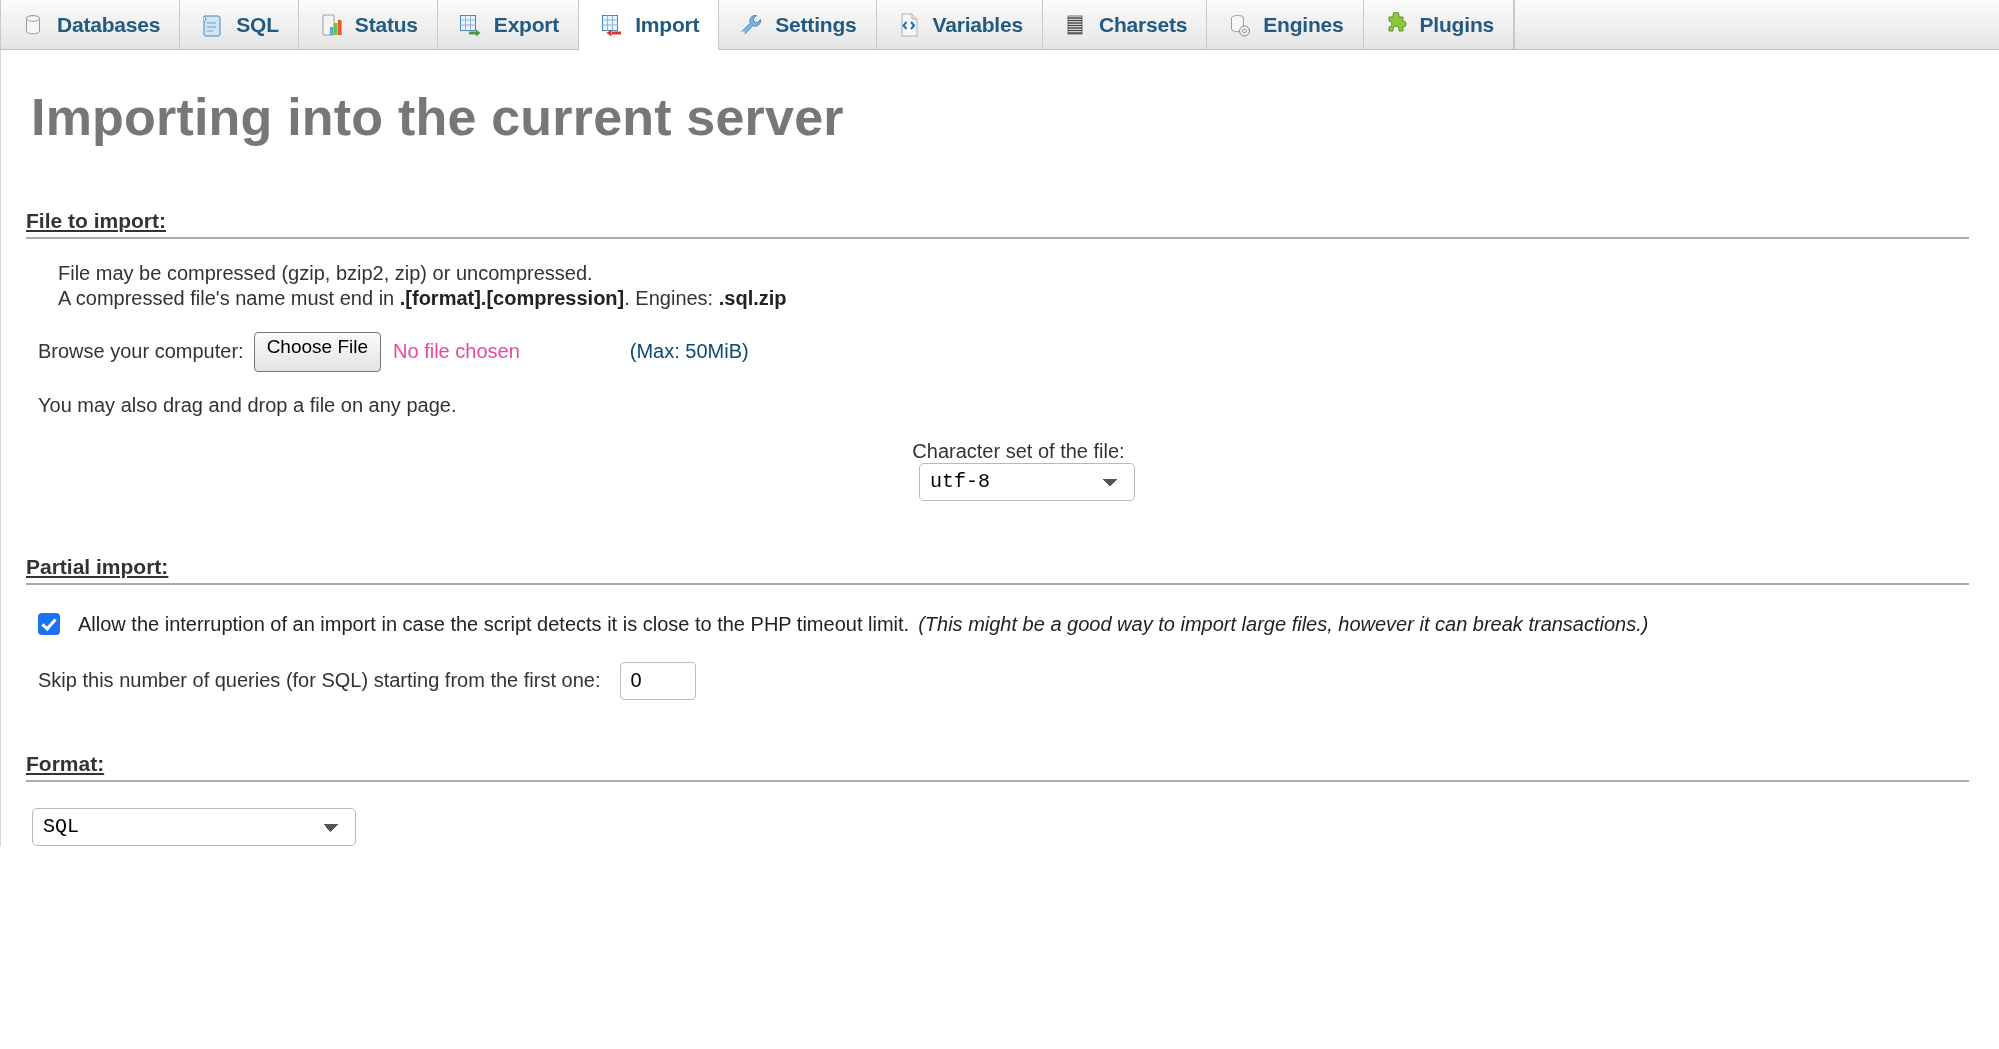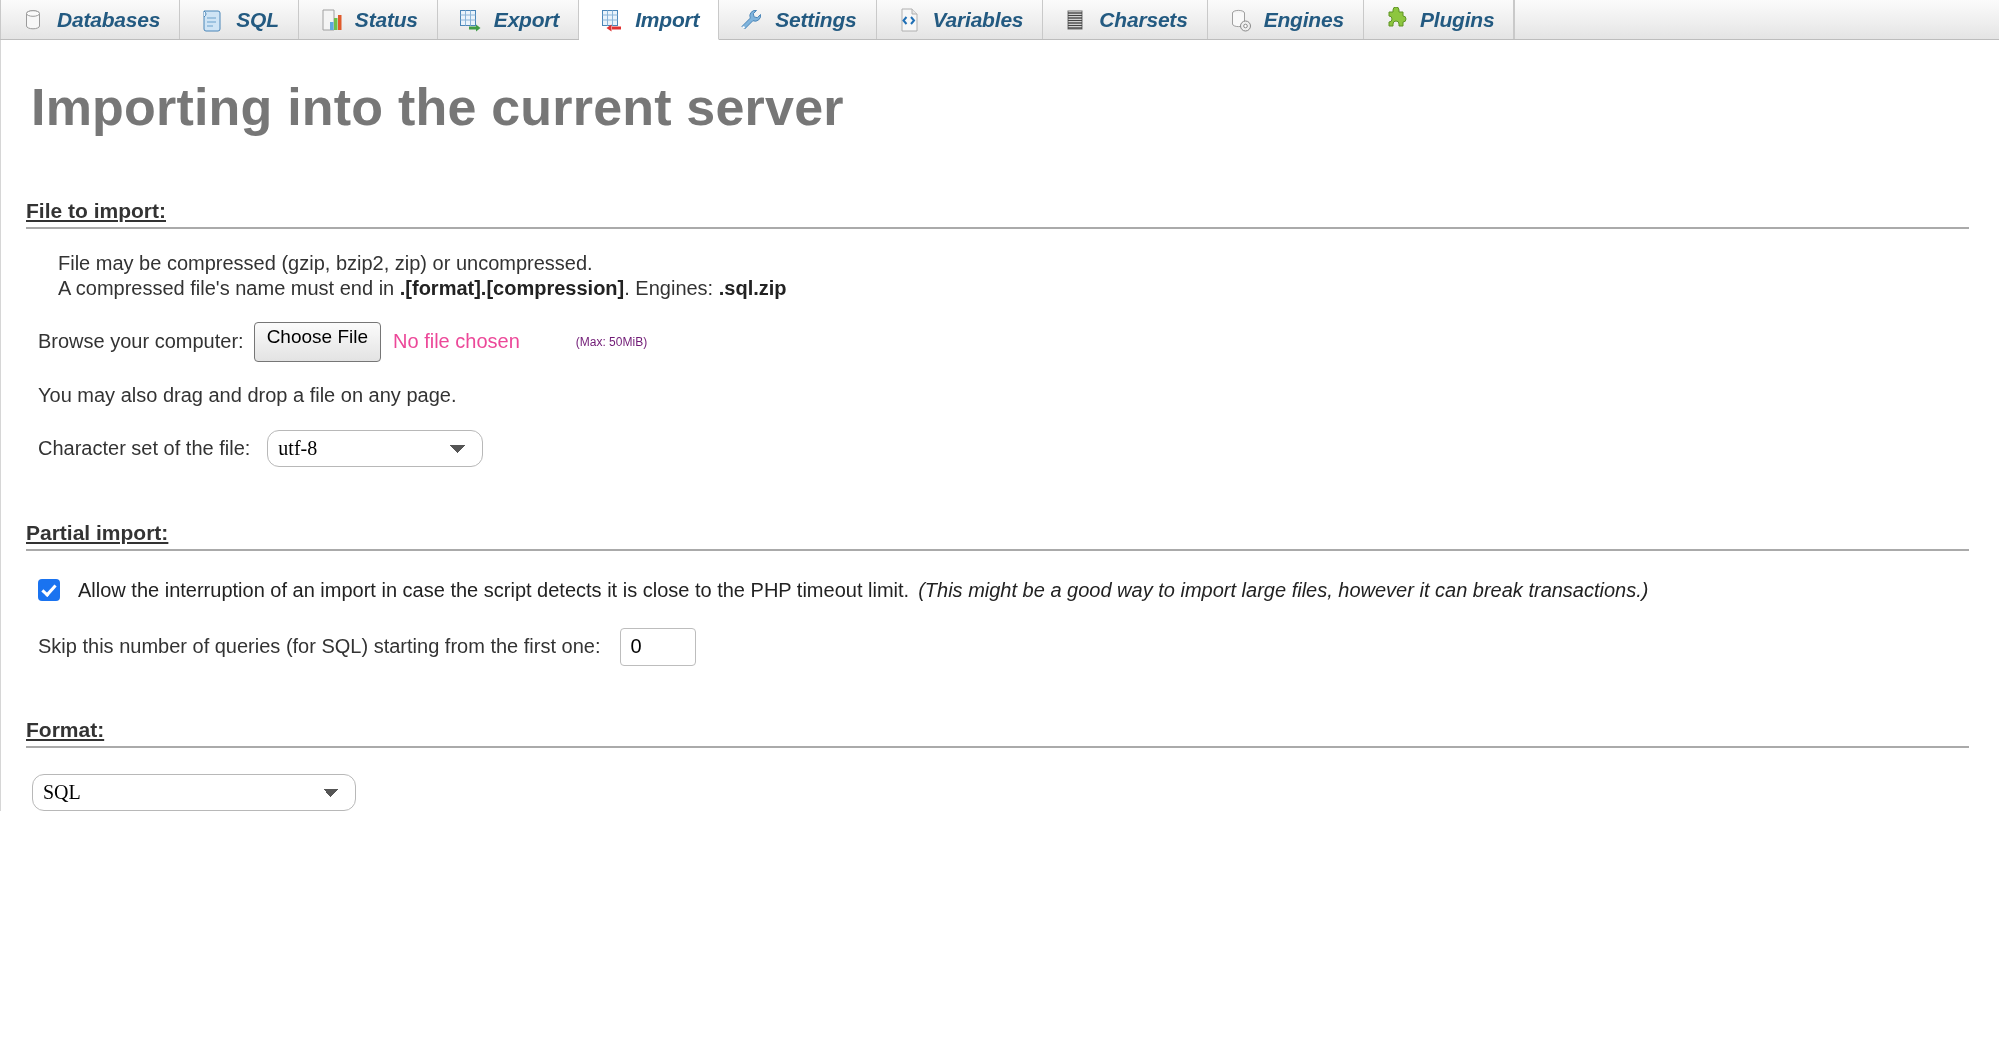--- a/index.html
+++ b/index.html
@@ -12,27 +12,26 @@
     height: 1049px;
     font-family: "Liberation Sans", sans-serif;
     font-size: 20px;
     color: #000000;
     overflow: hidden;
     position: relative;
   }
 
   
   #tabbar {
-    height: 40px;
+    height: 50px;
     background: linear-gradient(to bottom, #fcfcfc 0%, #f0f0f0 55%, #e6e6e6 100%);
     border-bottom: 1px solid #bdbdbd;
     display: flex;
     align-items: stretch;
     box-sizing: border-box;
-    font-style: italic;
   }
   .tab {
     display: flex;
     align-items: center;
     gap: 11px;
     padding: 0 19px;
     border-right: 1px solid #c9c9c9;
     background: linear-gradient(to bottom, #fbfbfb 0%, #efefef 55%, #e4e4e4 100%);
     cursor: pointer;
     box-sizing: border-box;
@@ -134,33 +133,33 @@
     padding: 4px 12px 13px 12px;
     cursor: pointer;
     line-height: 1.1;
   }
   .no-file {
     font-size: 20px;
     color: #ec4899;
     margin-left: 12px;
   }
   .max-size {
-    font-size: 12px;
-    color: #701a75;
-    margin-left: 56px;
+    font-size: 20px;
+    color: #0c4a6e;
+    margin-left: 110px;
   }
 
   
   select.styled {
-    font-family: Liberation Serif, serif;
+    font-family: Liberation Mono, monospace;
     font-size: 20px;
     color: #000;
     background: #ffffff;
     border: 1px solid #b8b8b8;
-    border-radius: 12px;
+    border-radius: 5px;
     padding: 6px 8px 7px 10px;
     -webkit-appearance: none;
     appearance: none;
     background-image:
       linear-gradient(45deg, transparent 50%, #555 50%),
       linear-gradient(135deg, #555 50%, transparent 50%);
     background-position:
       calc(100% - 24px) calc(50% + 1px),
       calc(100% - 16px) calc(50% + 1px);
     background-size: 8px 8px, 8px 8px;
@@ -344,21 +343,21 @@
       <span class="lbl">Browse your computer:</span>
       <span class="fileinput">
         <button class="choose-file-btn">Choose File</button>
         <span class="no-file">No file chosen</span>
       </span>
       <span class="max-size">(Max: 50MiB)</span>
     </div>
 
     <div class="desc" style="margin-top:21px;">You may also drag and drop a file on any page.</div>
 
-    <div class="row" style="margin-top:22px;">
+    <div class="row" style="margin-top:22px;flex-direction:column;">
       <span class="lbl">Character set of the file:</span>
       <select class="styled" id="charset-select">
         <option>utf-8</option>
       </select>
     </div>
   </div>
 
   <div class="section" style="margin-top:54px;">
     <div class="section-heading">Partial import:</div>
 

